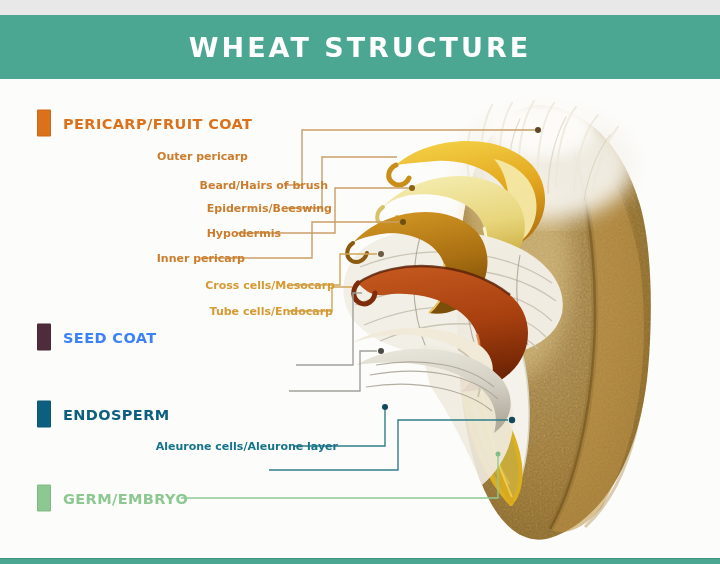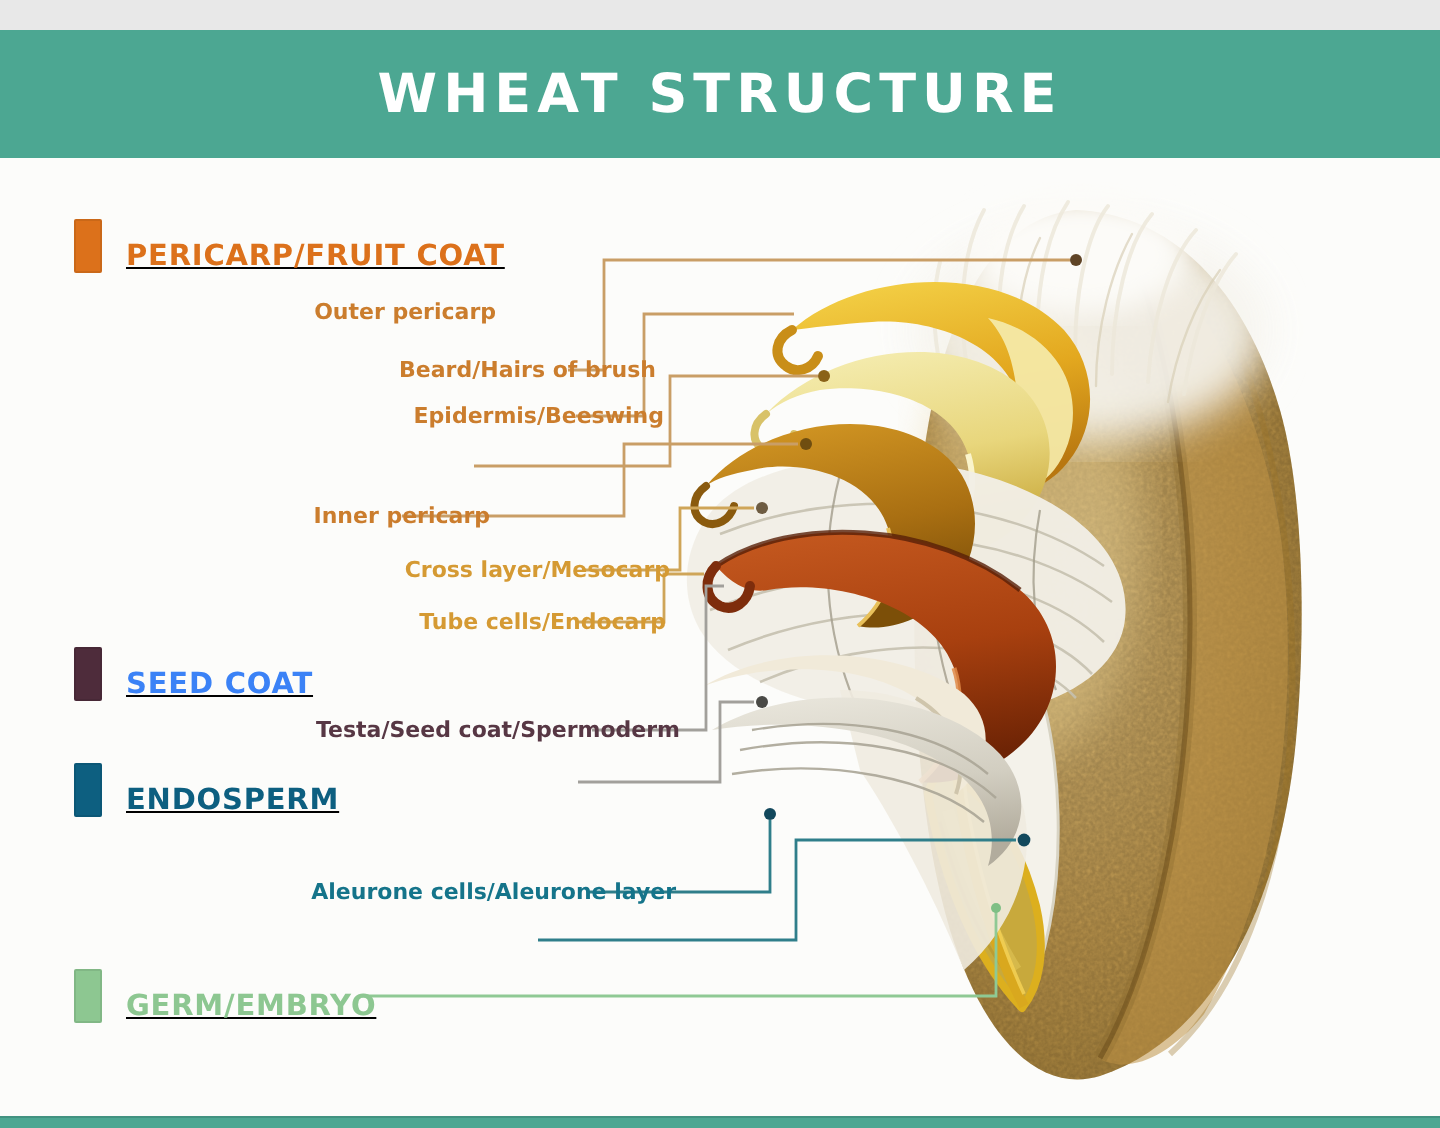--- a/index.html
+++ b/index.html
@@ -9,21 +9,21 @@
     margin:15px auto;
   }
   .banner{
     position:absolute;left:0;top:0;width:720px;height:64px;
     display:flex;align-items:center;justify-content:center;
   }
   .banner-title{
     color:#fff;font-size:27px;font-weight:bold;letter-spacing:3px;
   }
   .footer{position:absolute;left:0;top:543px;width:720px;height:21px;border-top:1px solid rgba(0,0,0,0.12);}
-  .hdr{position:absolute;display:flex;align-items:flex-end;transform:translateY(-50%);text-decoration:underline;}
+  .hdr{position:absolute;display:flex;align-items:center;transform:translateY(-50%);}
   .bullet{width:14px;height:27px;border-radius:1px;margin-right:12px;flex:0 0 auto;box-shadow:inset 0 0 0 1px rgba(0,0,0,0.08);}
   .hdr-label{font-size:14.5px;font-weight:bold;letter-spacing:0.4px;white-space:nowrap;}
   .lbl{
     position:absolute;left:0;transform:translateY(-50%);
     text-align:right;font-size:11px;font-weight:bold;white-space:nowrap;padding-left:48px;
   }
   svg{position:absolute;left:0;top:0;}
 </style>
 </head>
 <body>
@@ -213,32 +213,32 @@
   </svg>
 
   <div class="hdr" style="left:37px;top:108px">
     <span class="bullet" style="background: rgb(220, 113, 27);"></span>
     <span class="hdr-label" style="color: rgb(220, 113, 27);">PERICARP/FRUIT COAT</span>
   </div>
   <div class="hdr" style="left:37px;top:322px">
     <span class="bullet" style="background: rgb(78, 44, 59);"></span>
     <span class="hdr-label" style="color: #3b82f6;">SEED COAT</span>
   </div>
-  <div class="hdr" style="left:37px;top:380px">
+  <div class="hdr" style="left:37px;top:399px">
     <span class="bullet" style="background: rgb(13, 95, 128);"></span>
     <span class="hdr-label" style="color: rgb(13, 95, 128);">ENDOSPERM</span>
   </div>
   <div class="hdr" style="left:37px;top:483px">
     <span class="bullet" style="background: rgb(141, 199, 145);"></span>
     <span class="hdr-label" style="color: rgb(141, 199, 145);">GERM/EMBRYO</span>
   </div>
 
   <div class="lbl" style="width: 200px; top: 141px; color: rgb(203, 125, 45);">Outer pericarp</div>
   <div class="lbl" style="width: 280px; top: 170px; color: rgb(203, 125, 45);">Beard/Hairs of brush</div>
   <div class="lbl" style="width: 284px; top: 193px; color: rgb(203, 125, 45);">Epidermis/Beeswing</div>
+  <div class="lbl" style="width: 233px; top: 218px; color: rgb(203, 125, 45);">Hypodermis</div>
   <div class="lbl" style="width: 197px; top: 243px; color: rgb(203, 125, 45);">Inner pericarp</div>
-  <div class="lbl" style="width: 287px; top: 270px; color: rgb(213, 154, 51);">Cross layer/Mesocarp</div>
+  <div class="lbl" style="width: 287px; top: 270px; color: rgb(213, 154, 51);">Cross cells/Mesocarp</div>
   <div class="lbl" style="width: 285px; top: 296px; color: rgb(213, 154, 51);">Tube cells/Endocarp</div>
-  <div class="lbl" style="width: 292px; top: 350px; color: rgb(87, 55, 68);">Testa/Seed coat/Spermoderm</div>
   <div class="lbl" style="width: 290px; top: 431px; color: rgb(21, 116, 138);">Aleurone cells/Aleurone layer</div>
 
   <div class="footer" style="background: rgb(76, 167, 146);"></div>
 </div>
 
 </body></html>

